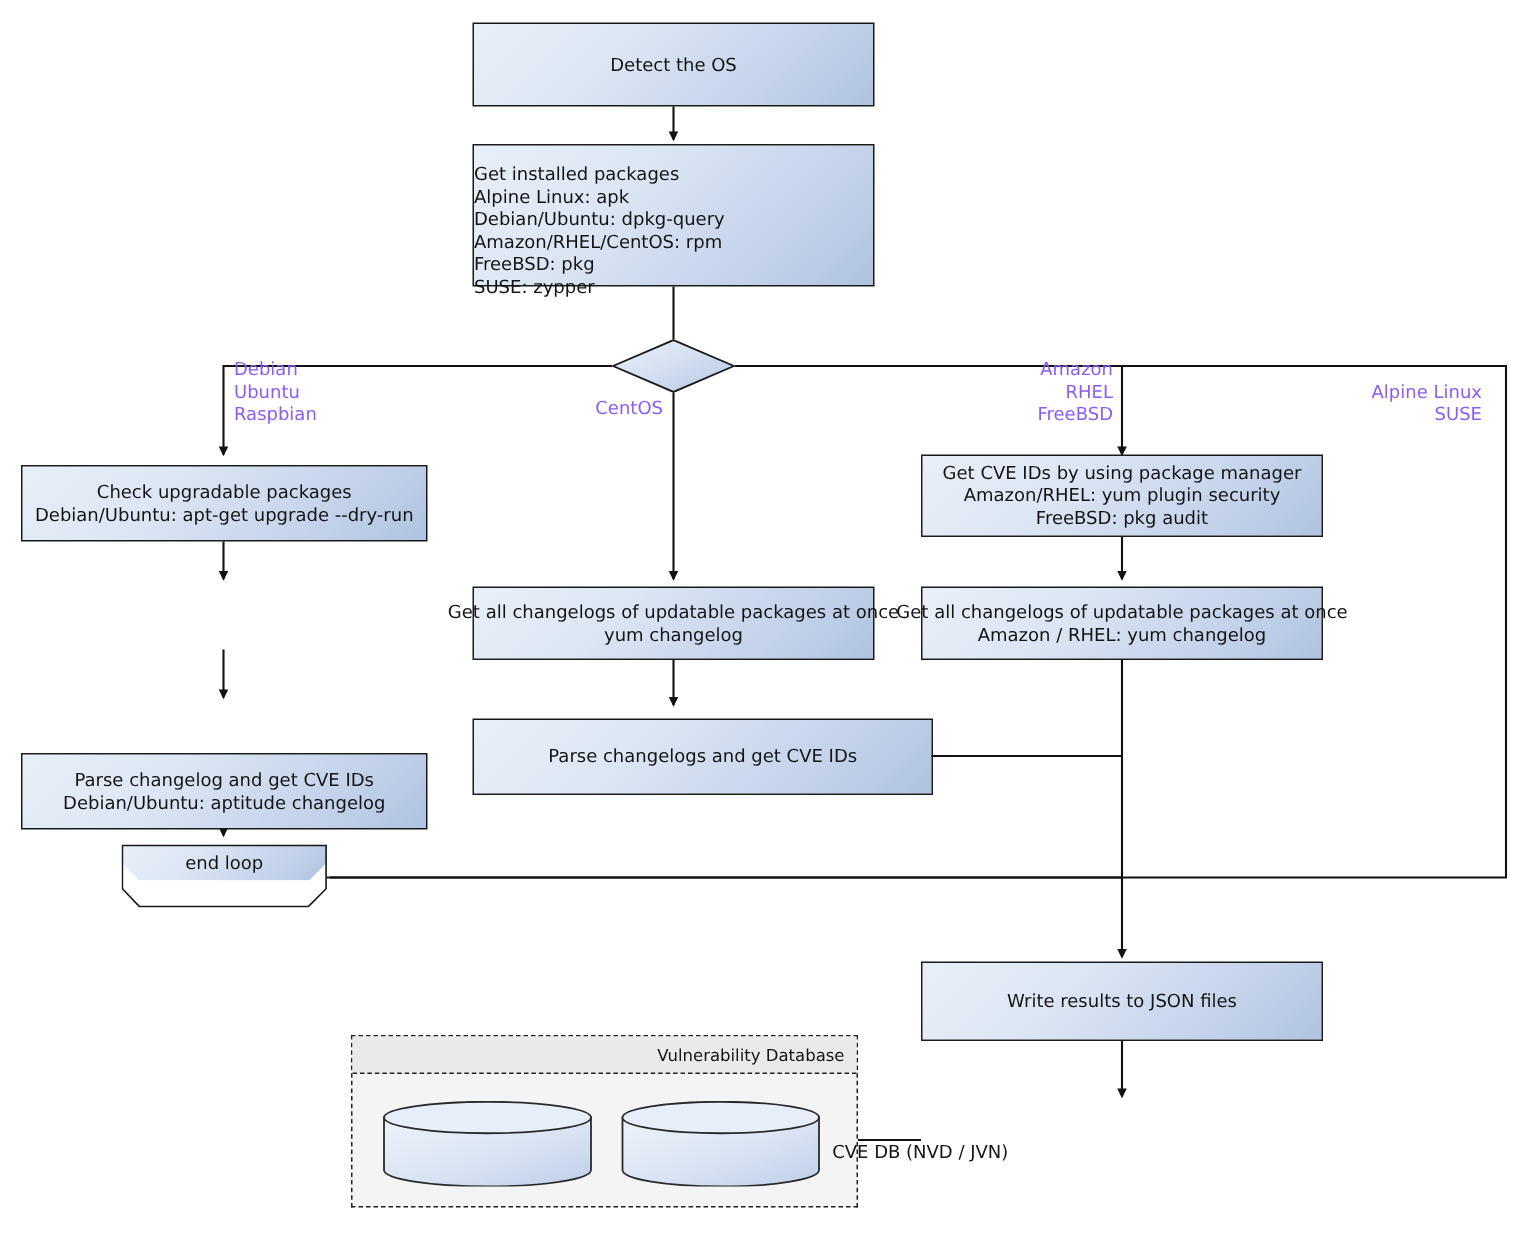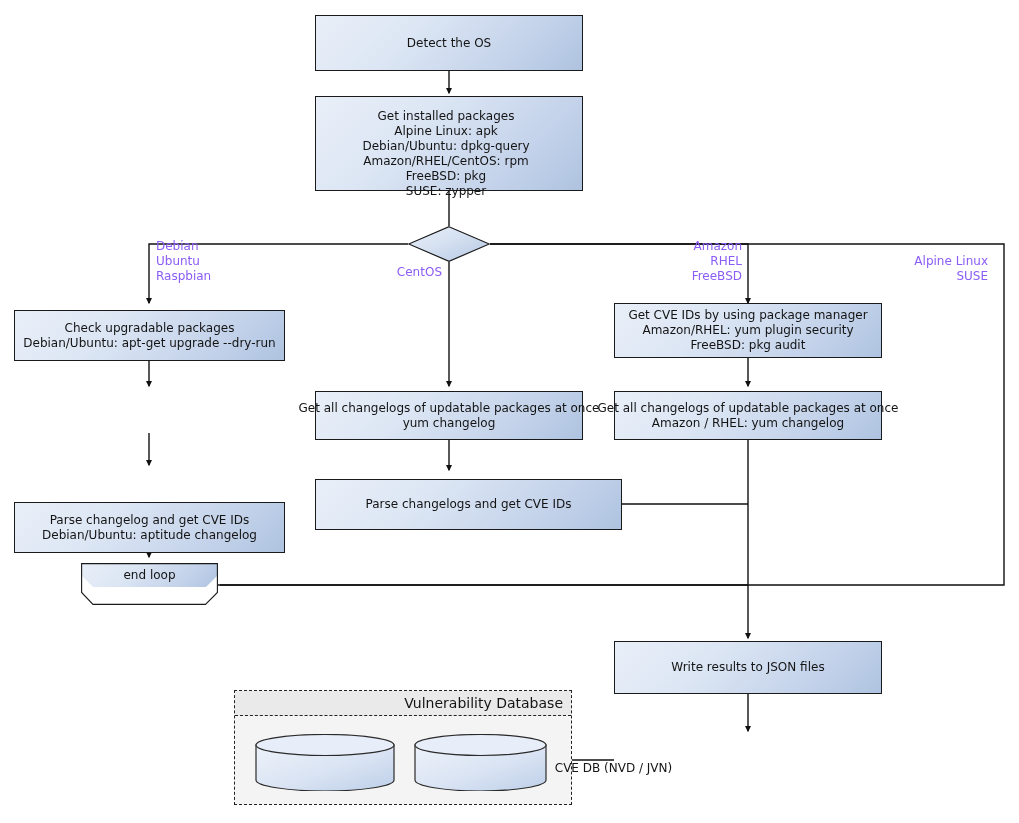--- a/index.html
+++ b/index.html
@@ -36,21 +36,21 @@
     text-align: center;
     color: #141414;
     font-size: 12px;
     line-height: 15px;
     white-space: nowrap;
   }
   .node .txt {
     display: block;
     width: 100%;
   }
-  .node.right-text .txt { text-align: center; padding-right: 6px; margin-top: 20px; }
+  .node.right-text .txt { text-align: left; padding-right: 6px; margin-top: 20px; }
   .node.overflow { overflow: visible; }
   .node.overflow .txt { width: auto; }
 
   
   .loop-start {
     border: none;
     background: none;
   }
   .loop-start .shape, .loop-end .shape {
     position: absolute;
@@ -96,21 +96,21 @@
     position: absolute;
     left: 0; top: 0; right: 0;
     height: 25px;
     background: #eaeaea;
     border-bottom: 1px dashed #222222;
     display: flex;
     align-items: center;
     justify-content: flex-end;
     padding-right: 8px;
     box-sizing: border-box;
-    font-size: 14px;
+    font-size: 11px;
     color: #141414;
   }
   .cylinder {
     position: absolute;
   }
   .cyl-label {
     position: absolute;
     width: 100%;
     text-align: center;
     font-size: 12px;

